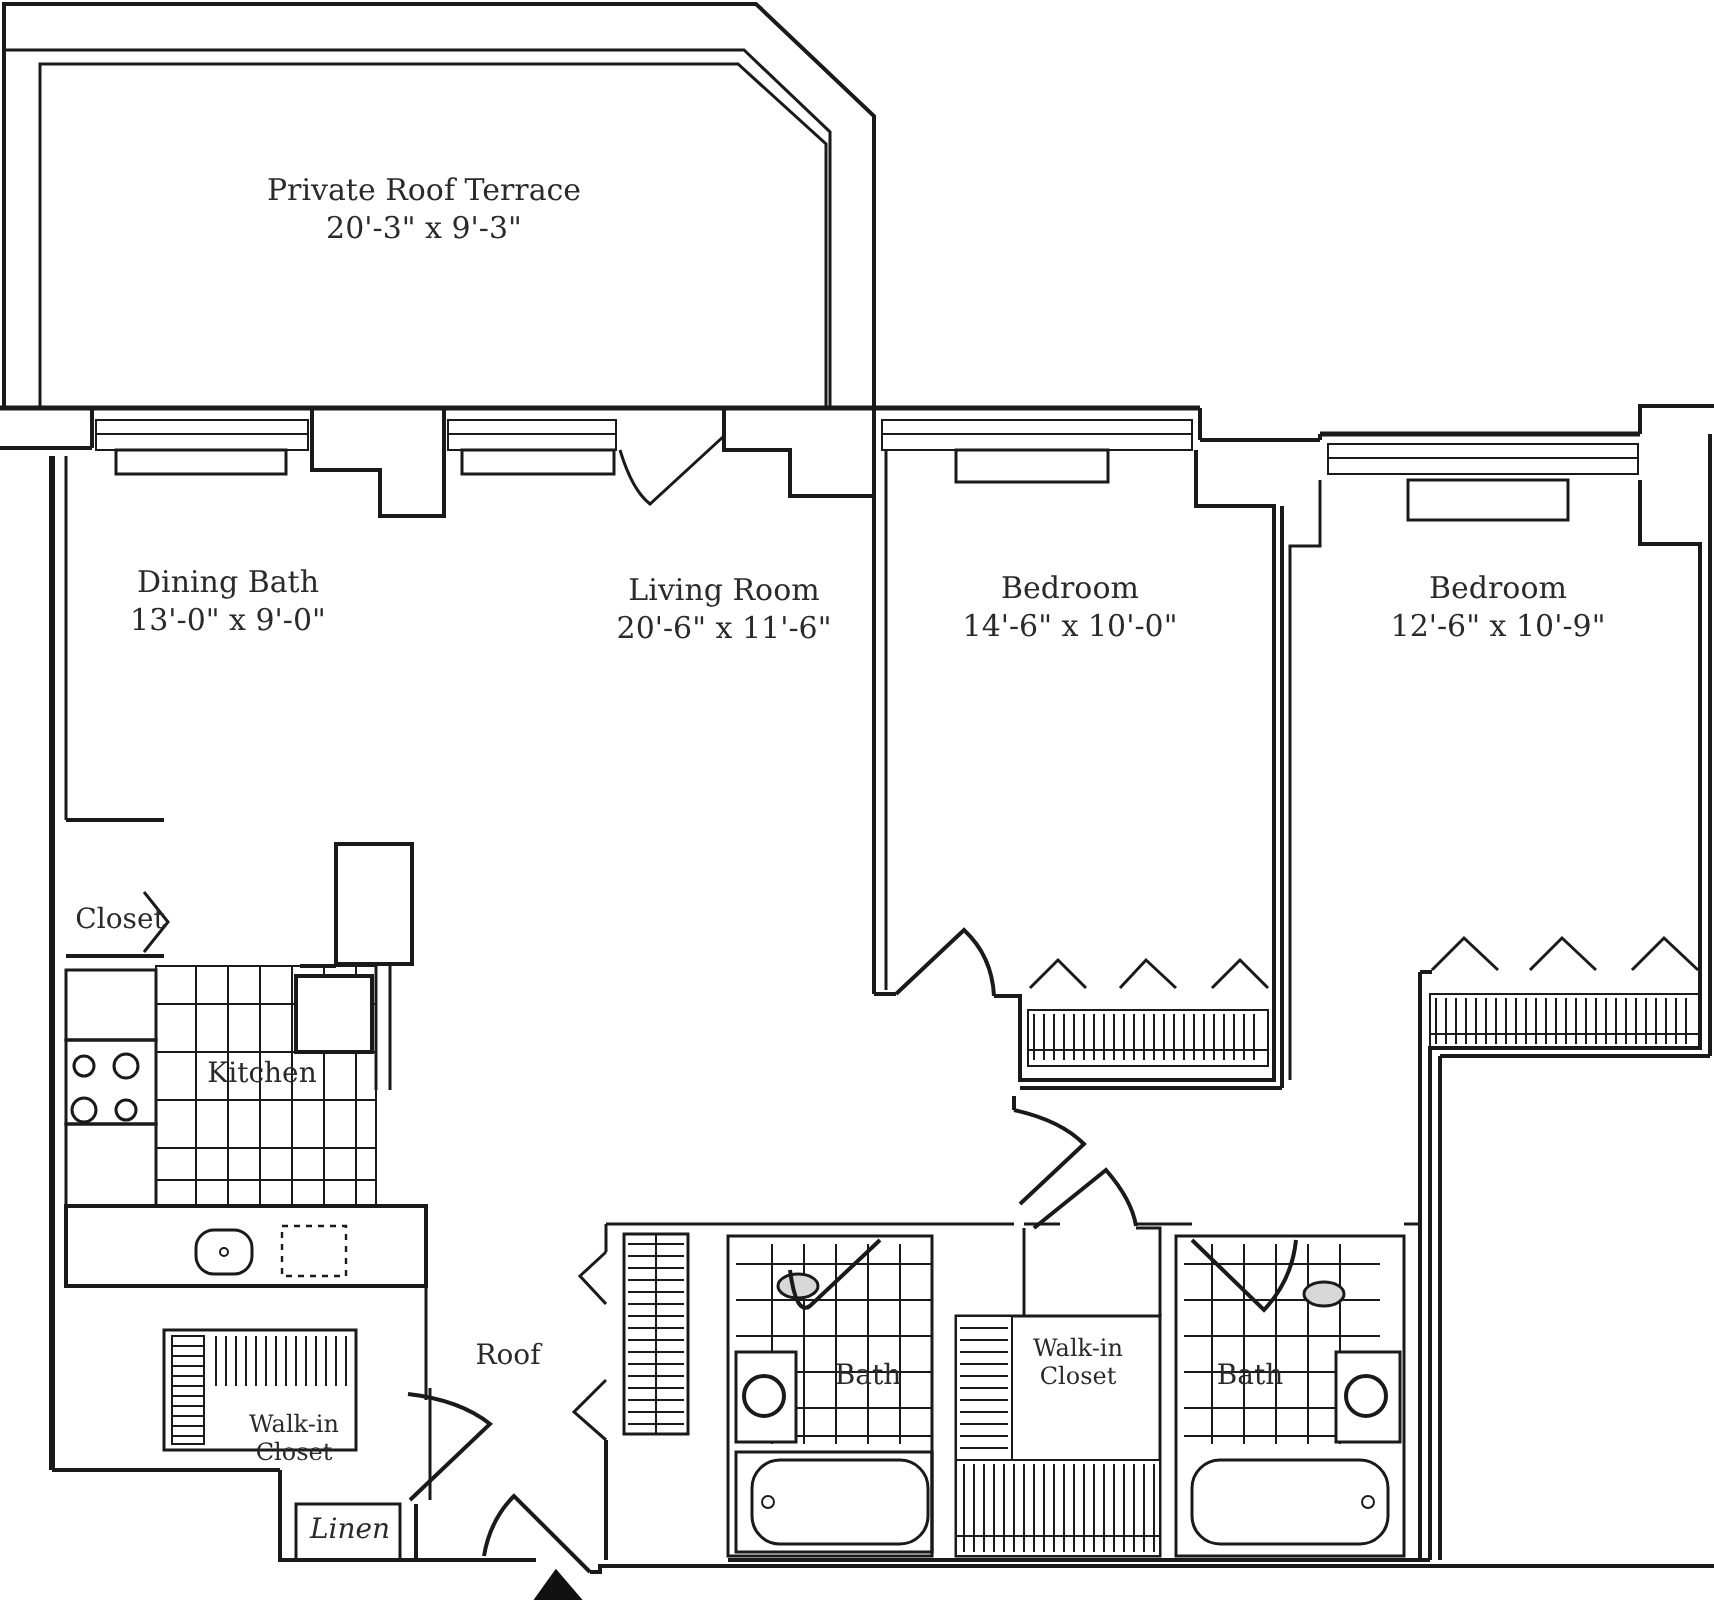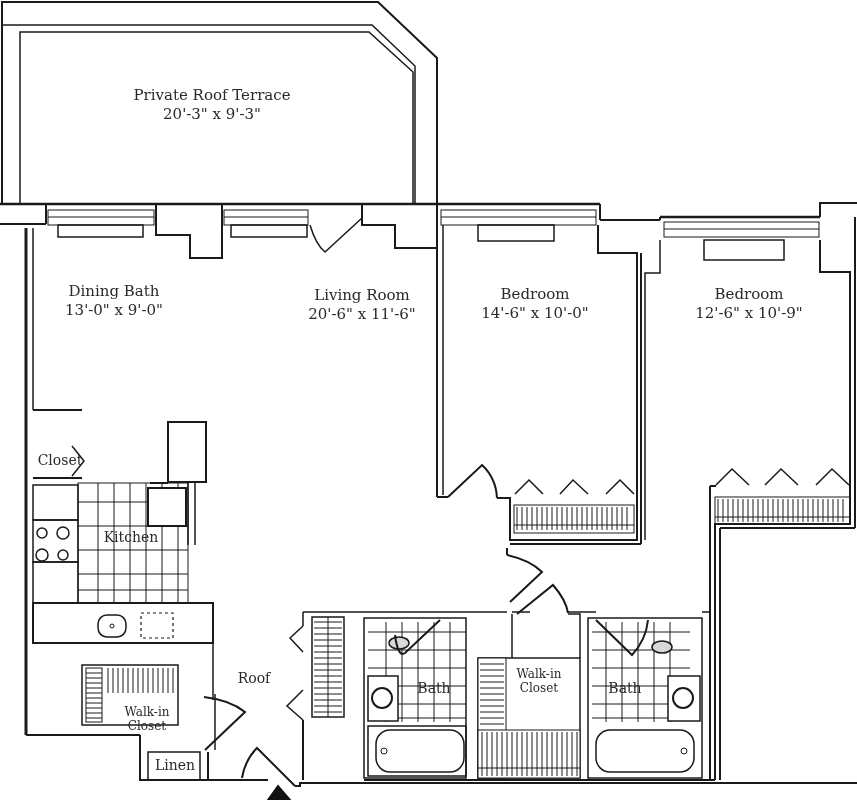--- a/index.html
+++ b/index.html
@@ -365,21 +365,21 @@
 <div class="lbl md" style="left:131px; top:529px;text-align:center;">
   <span class="n">Kitchen</span>
 </div>
 <div class="lbl md" style="left:254px; top:670px;">
   <span class="n">Roof</span>
 </div>
 <div class="lbl sm" style="left:147px; top:706px;">
   <span class="n">Walk-in</span>
   <span class="d">Closet</span>
 </div>
-<div class="lbl md" style="left:175px; top:757px;">
+<div class="lbl md" style="left:175px; top:757px;font-style:italic;">
   <span class="n">Linen</span>
 </div>
 <div class="lbl md" style="left:434px; top:680px;">
   <span class="n">Bath</span>
 </div>
 <div class="lbl sm" style="left:539px; top:668px;">
   <span class="n">Walk-in</span>
   <span class="d">Closet</span>
 </div>
 <div class="lbl md" style="left:625px; top:680px;">

